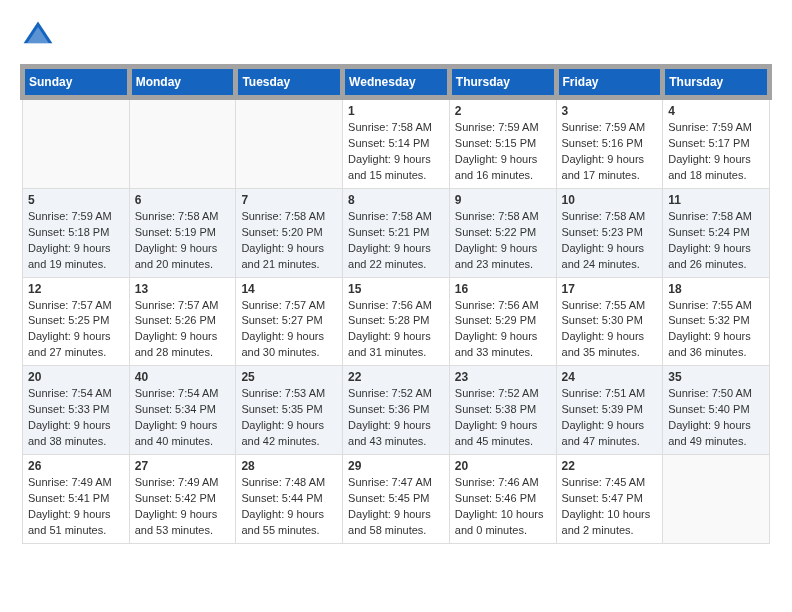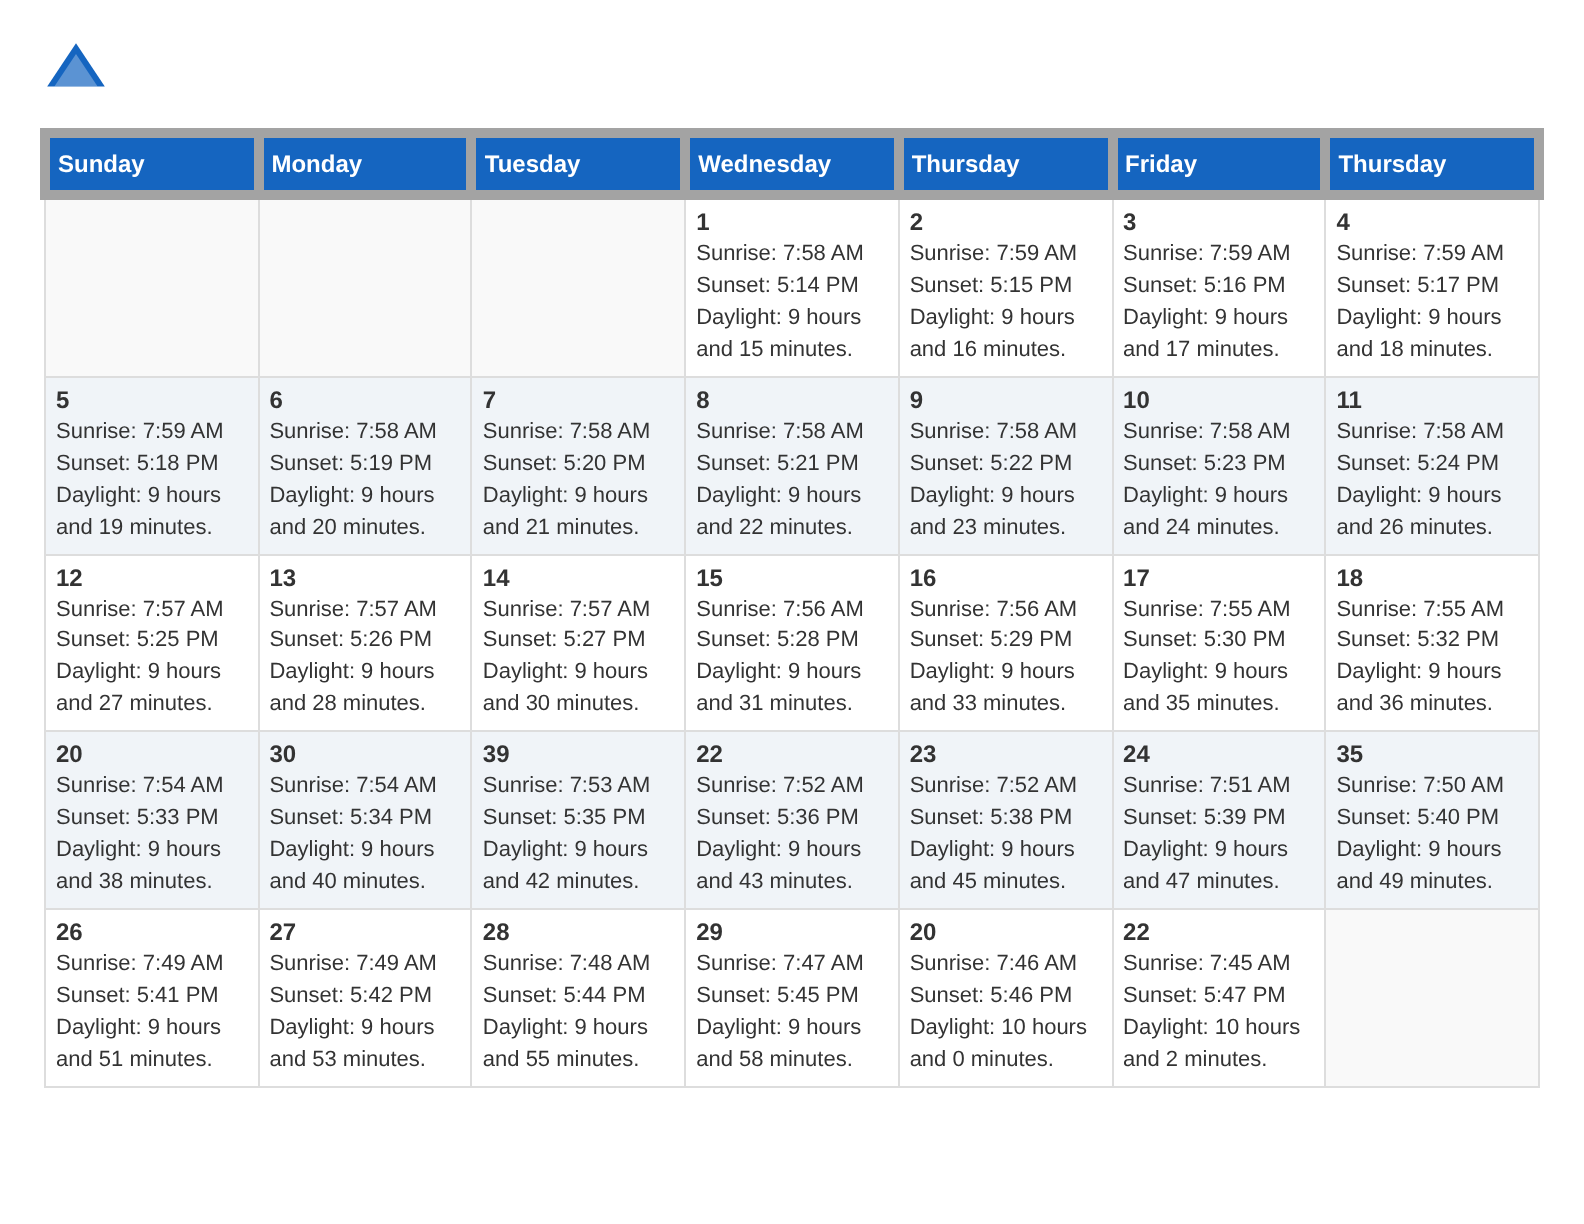--- a/index.html
+++ b/index.html
@@ -216,25 +216,25 @@
             <span class="day-num">18</span>
             <div class="day-info">Sunrise: 7:55 AM<br>Sunset: 5:32 PM<br>Daylight: 9 hours<br>and 36 minutes.</div>
           </td>
         </tr>
         <tr class="alt-row">
           <td>
             <span class="day-num">20</span>
             <div class="day-info">Sunrise: 7:54 AM<br>Sunset: 5:33 PM<br>Daylight: 9 hours<br>and 38 minutes.</div>
           </td>
           <td>
-            <span class="day-num">30</span>
+            <span class="day-num">40</span>
             <div class="day-info">Sunrise: 7:54 AM<br>Sunset: 5:34 PM<br>Daylight: 9 hours<br>and 40 minutes.</div>
           </td>
           <td>
-            <span class="day-num">39</span>
+            <span class="day-num">25</span>
             <div class="day-info">Sunrise: 7:53 AM<br>Sunset: 5:35 PM<br>Daylight: 9 hours<br>and 42 minutes.</div>
           </td>
           <td>
             <span class="day-num">22</span>
             <div class="day-info">Sunrise: 7:52 AM<br>Sunset: 5:36 PM<br>Daylight: 9 hours<br>and 43 minutes.</div>
           </td>
           <td>
             <span class="day-num">23</span>
             <div class="day-info">Sunrise: 7:52 AM<br>Sunset: 5:38 PM<br>Daylight: 9 hours<br>and 45 minutes.</div>
           </td>

